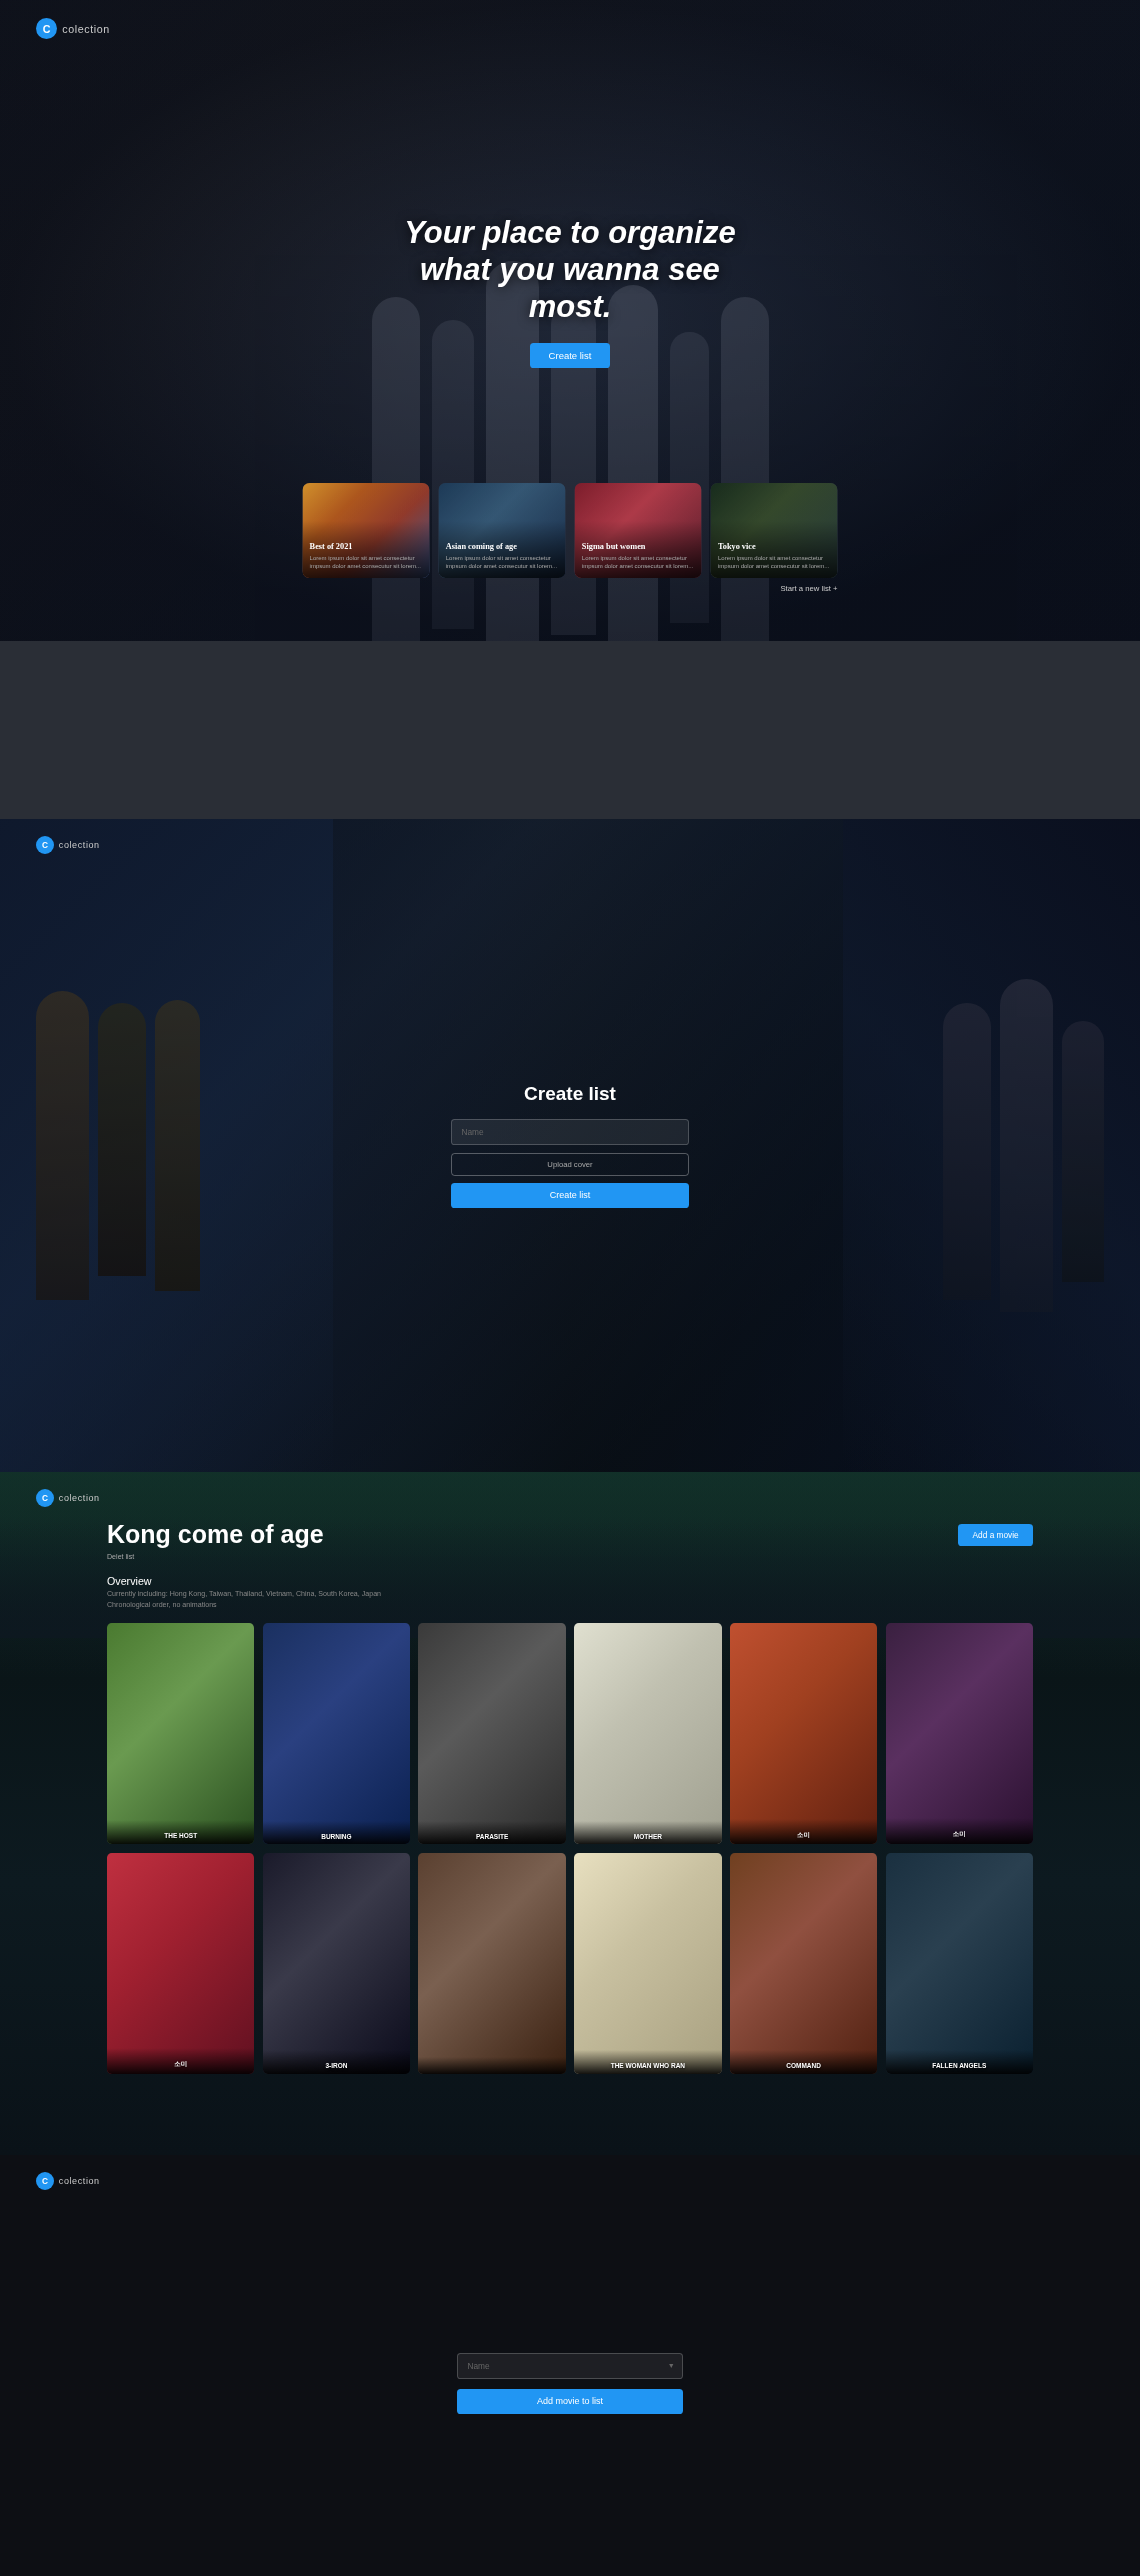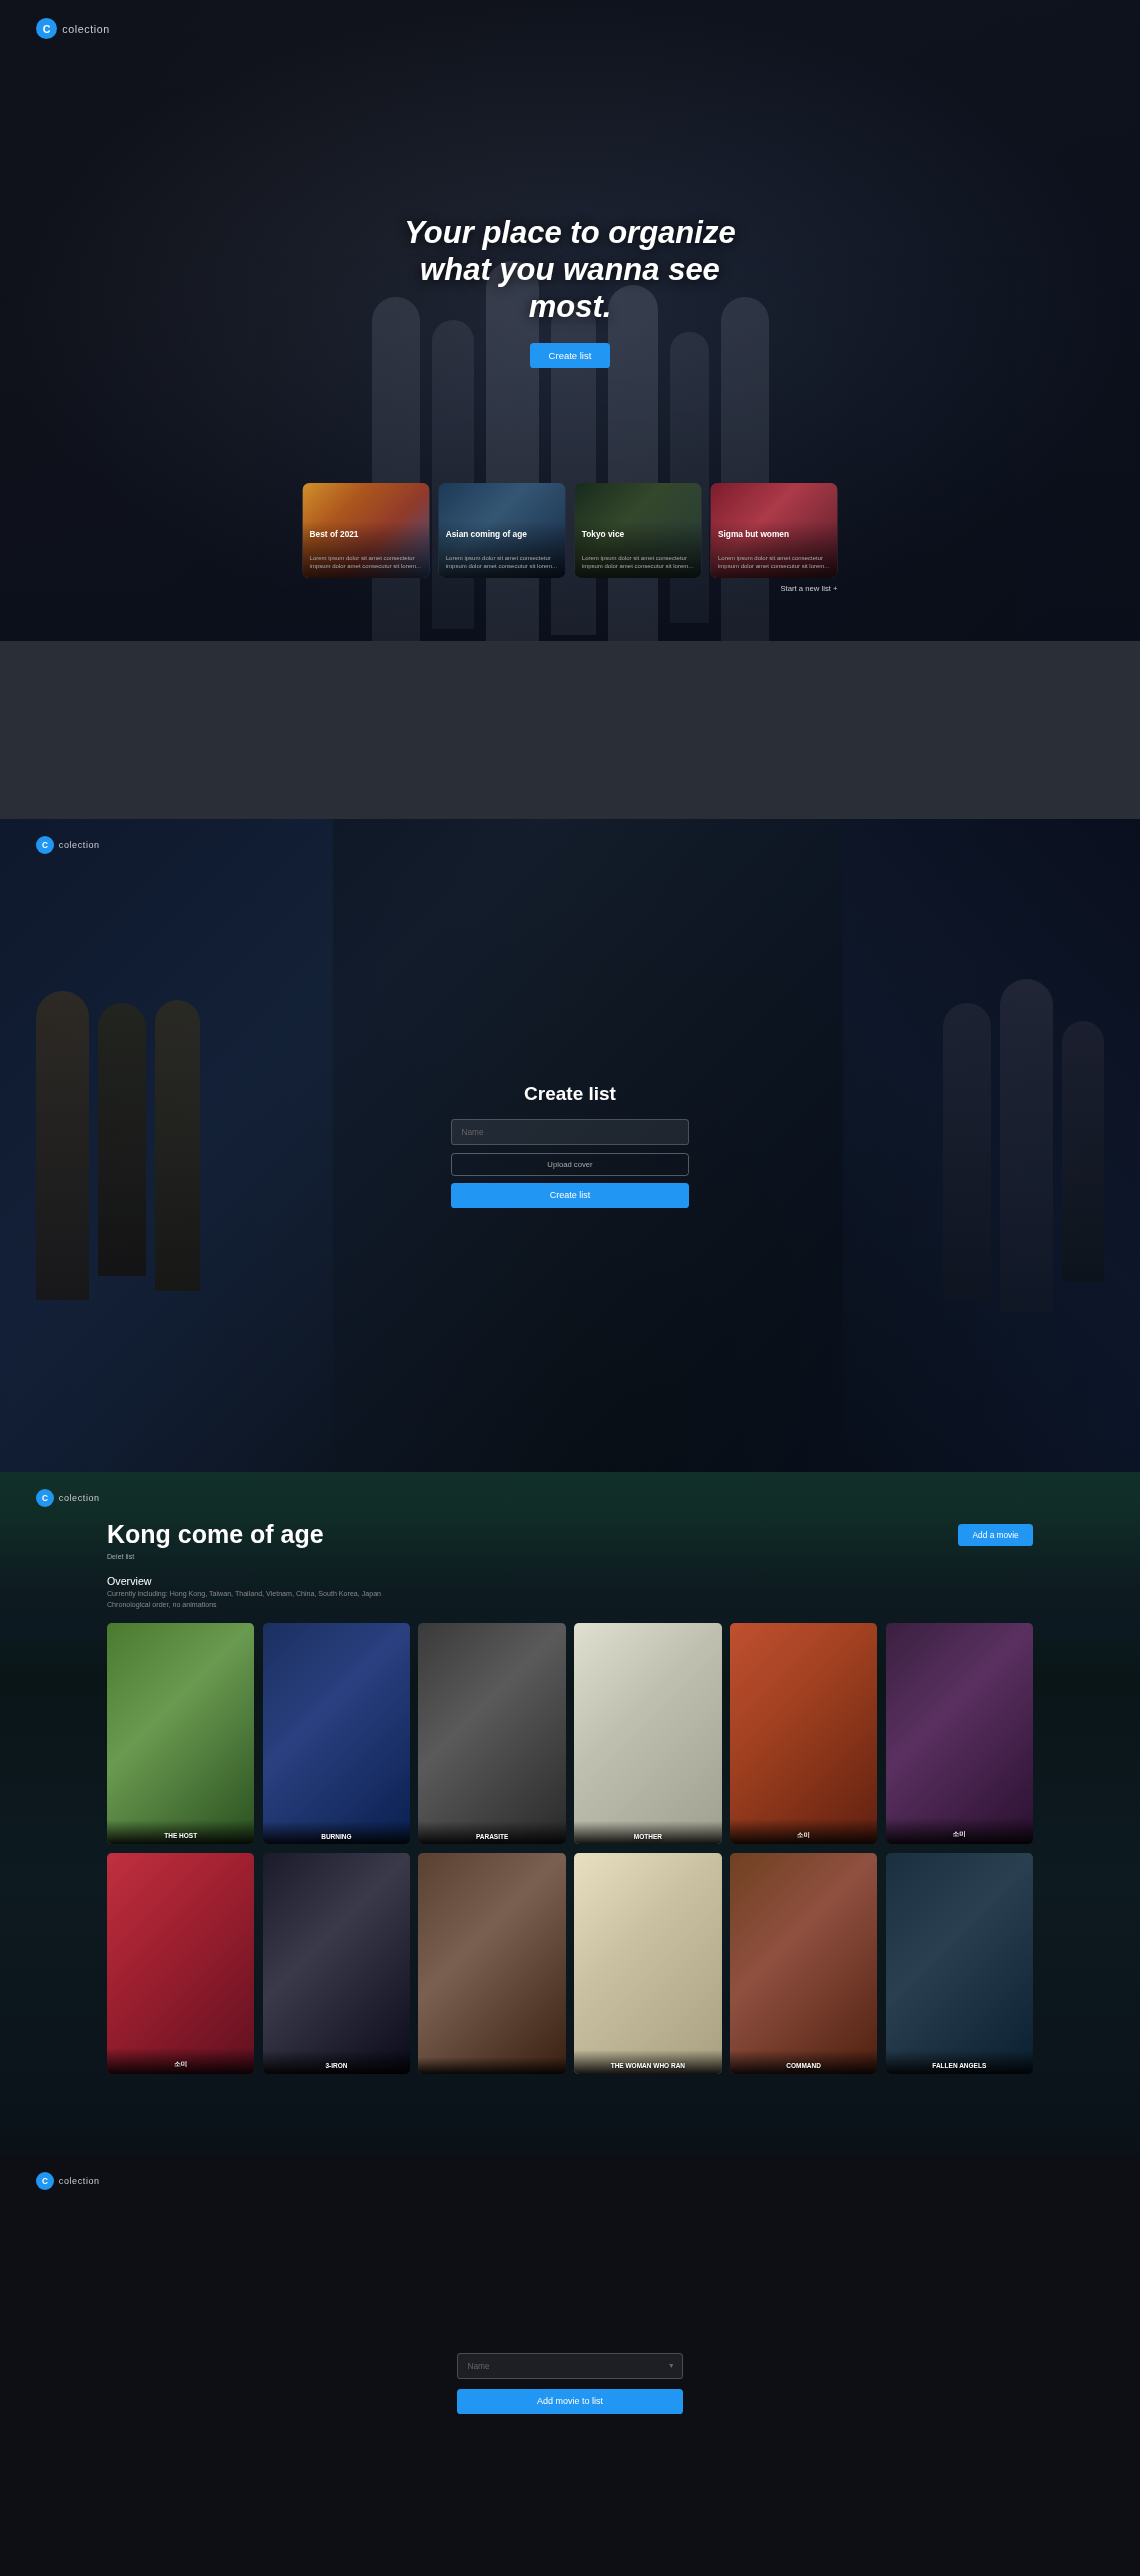--- a/index.html
+++ b/index.html
@@ -125,21 +125,22 @@
     .list-card-content {
       position: absolute;
       bottom: 0;
       left: 0;
       right: 0;
       padding: 7.1px;
     }
     .list-card-title {
       font-size: 8.3px;
       font-weight: 700;
-      margin-bottom: 16px;
+      margin-bottom: 4px;
+      font-family: Liberation Serif, serif;
     }
     .list-card-desc {
       font-size: 6px;
       color: #aaa;
       line-height: 1.3;
       display: -webkit-box;
       -webkit-line-clamp: 3;
       -webkit-box-orient: vertical;
       overflow: hidden;
     }
@@ -439,36 +440,36 @@
       <div class="list-card">
         <div class="list-card-bg card-bg-2"></div>
         <div class="list-card-overlay"></div>
         <div class="list-card-content">
           <div class="list-card-title">Asian coming of age</div>
           <div class="list-card-desc">Lorem ipsum dolor sit amet consectetur impsum dolor amet consecutur sit lorem...</div>
         </div>
       </div>
 
       <div class="list-card">
+        <div class="list-card-bg card-bg-3"></div>
+        <div class="list-card-overlay"></div>
+        <div class="list-card-content">
+          <div class="list-card-title">Sigma but women</div>
+          <div class="list-card-desc">Lorem ipsum dolor sit amet consectetur impsum dolor amet consecutur sit lorem...</div>
+        </div>
+      </div>
+
+      <div class="list-card">
         <div class="list-card-bg card-bg-4"></div>
         <div class="list-card-overlay"></div>
         <div class="list-card-content">
           <div class="list-card-title">Tokyo vice</div>
           <div class="list-card-desc">Lorem ipsum dolor sit amet consectetur impsum dolor amet consecutur sit lorem...</div>
         </div>
       </div>
-
-      <div class="list-card">
-        <div class="list-card-bg card-bg-3"></div>
-        <div class="list-card-overlay"></div>
-        <div class="list-card-content">
-          <div class="list-card-title">Sigma but women</div>
-          <div class="list-card-desc">Lorem ipsum dolor sit amet consectetur impsum dolor amet consecutur sit lorem...</div>
-        </div>
-      </div>
     </div>
     <div class="start-new-list">Start a new list +</div>
   </div>
 </section>
 
 <div class="section-gap"></div>
 
 <section class="section-create">
 
   <div class="section-logo">

